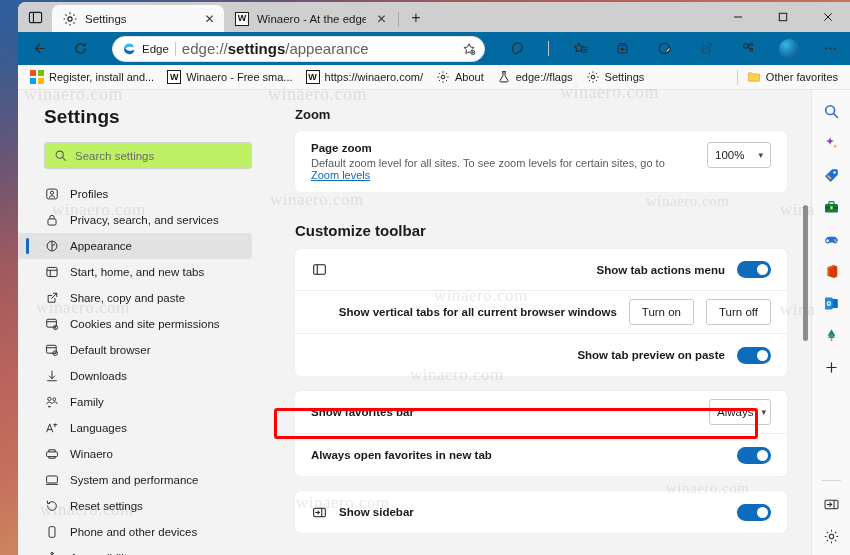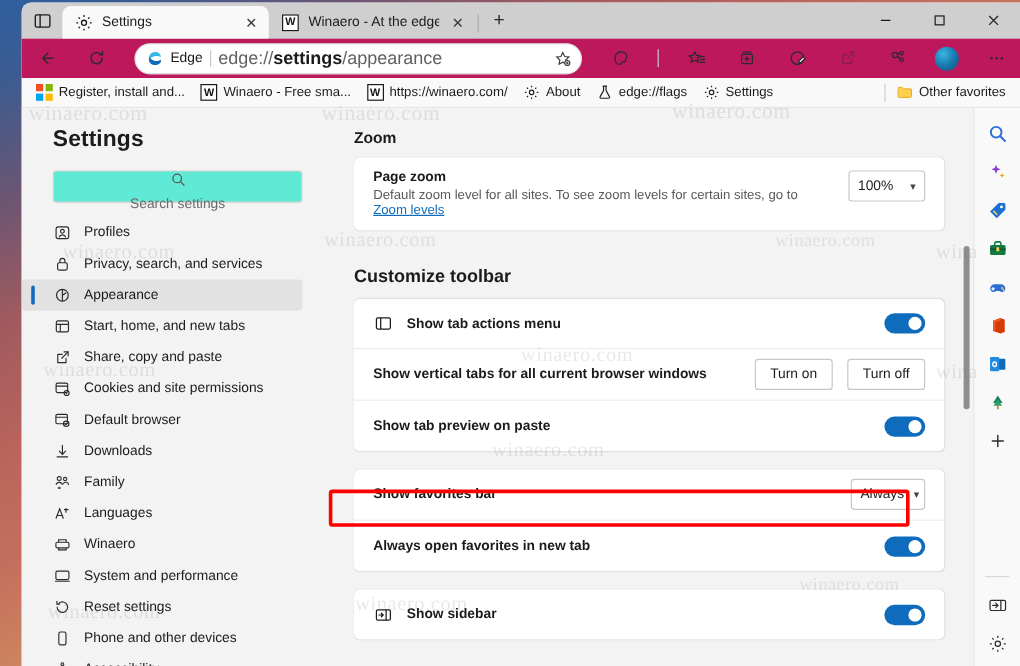--- a/index.html
+++ b/index.html
@@ -61,21 +61,21 @@
   }
   .wincontrols {
     position: absolute; right: 0; top: 0; display: flex; height: 30px;
   }
   .wc { width: 45px; height: 30px; display: flex; align-items: center;
         justify-content: center; font-size: 11px; color: #1b1b1b; }
   .wc svg { width: 10px; height: 10px; }
 
   
   .navbar {
-    height: 33px; background: #be185d; display: flex; align-items: center;
+    height: 33px; background: #0369a1; display: flex; align-items: center;
     padding: 0 6px; gap: 14px; flex: 0 0 33px;
   }
   .navbtn {
     width: 28px; height: 28px; border-radius: 5px;
     display: flex; align-items: center; justify-content: center;
     color: #2b2b2b; flex: 0 0 28px;
   }
   .navbtn svg { width: 15px; height: 15px; }
   .omnibox {
     flex: 1; height: 26px; background: #fff; border: 1px solid #e0e0e0;
@@ -123,23 +123,23 @@
   
   .page { flex: 1; display: flex; background: #f3f3f3; min-height: 0;
           position: relative; }
 
   
   .snav { width: 248px; flex: 0 0 248px; padding: 16px 0 0 0;
           background: #f3f3f3; position: relative; }
   .snav h1 { font-size: 19px; font-weight: 600; color: #1b1b1b;
              margin: 0 0 14px 26px; letter-spacing: .1px; }
   .ssearch {
-    margin: 0 14px 12px 26px; height: 27px; background: #5eead4;
+    margin: 0 14px 12px 26px; height: 27px; background: #bef264;
     border: 1px solid #d2d2d2; border-radius: 3px;
-    display: flex; align-items: center; gap: 8px; padding: 0 9px; flex-direction: column;
+    display: flex; align-items: center; gap: 8px; padding: 0 9px;
   }
   .ssearch svg { width: 13px; height: 13px; color: #5a5a5a; flex: 0 0 13px; }
   .ssearch span { font-size: 11.5px; color: #6b6b6b; }
   .snav-list { display: flex; flex-direction: column; }
   .snav-item {
     display: flex; align-items: center; gap: 11px;
     height: 26px; padding-left: 26px; margin-right: 14px;
     font-size: 11.5px; color: #1b1b1b; position: relative;
     border-radius: 3px;
   }
@@ -584,21 +584,21 @@
           </div>
           <div class="select" style="width:64px;">
             <span>100%</span>
             <span class="chev">▾</span>
           </div>
         </div>
       </div>
 
       <div class="sec-title" style="margin:30px 0 10px 13px;font-size:15px;">Customize toolbar</div>
 
-      <div class="card" style="margin-left:13px;">
+      <div class="card" style="margin-left:13px;text-align:right;">
         <div class="row">
           <span class="row-ico">
             <svg viewBox="0 0 16 16" fill="none" stroke="#1b1b1b" stroke-width="1.1">
                 <rect x="1.8" y="3" width="12.4" height="10" rx="1.3"></rect>
                 <line x1="5.6" y1="3" x2="5.6" y2="13"></line>
               </svg>
           </span>
           <span class="row-main row-label">Show tab actions menu</span>
           <span class="toggle on"></span>
         </div>

